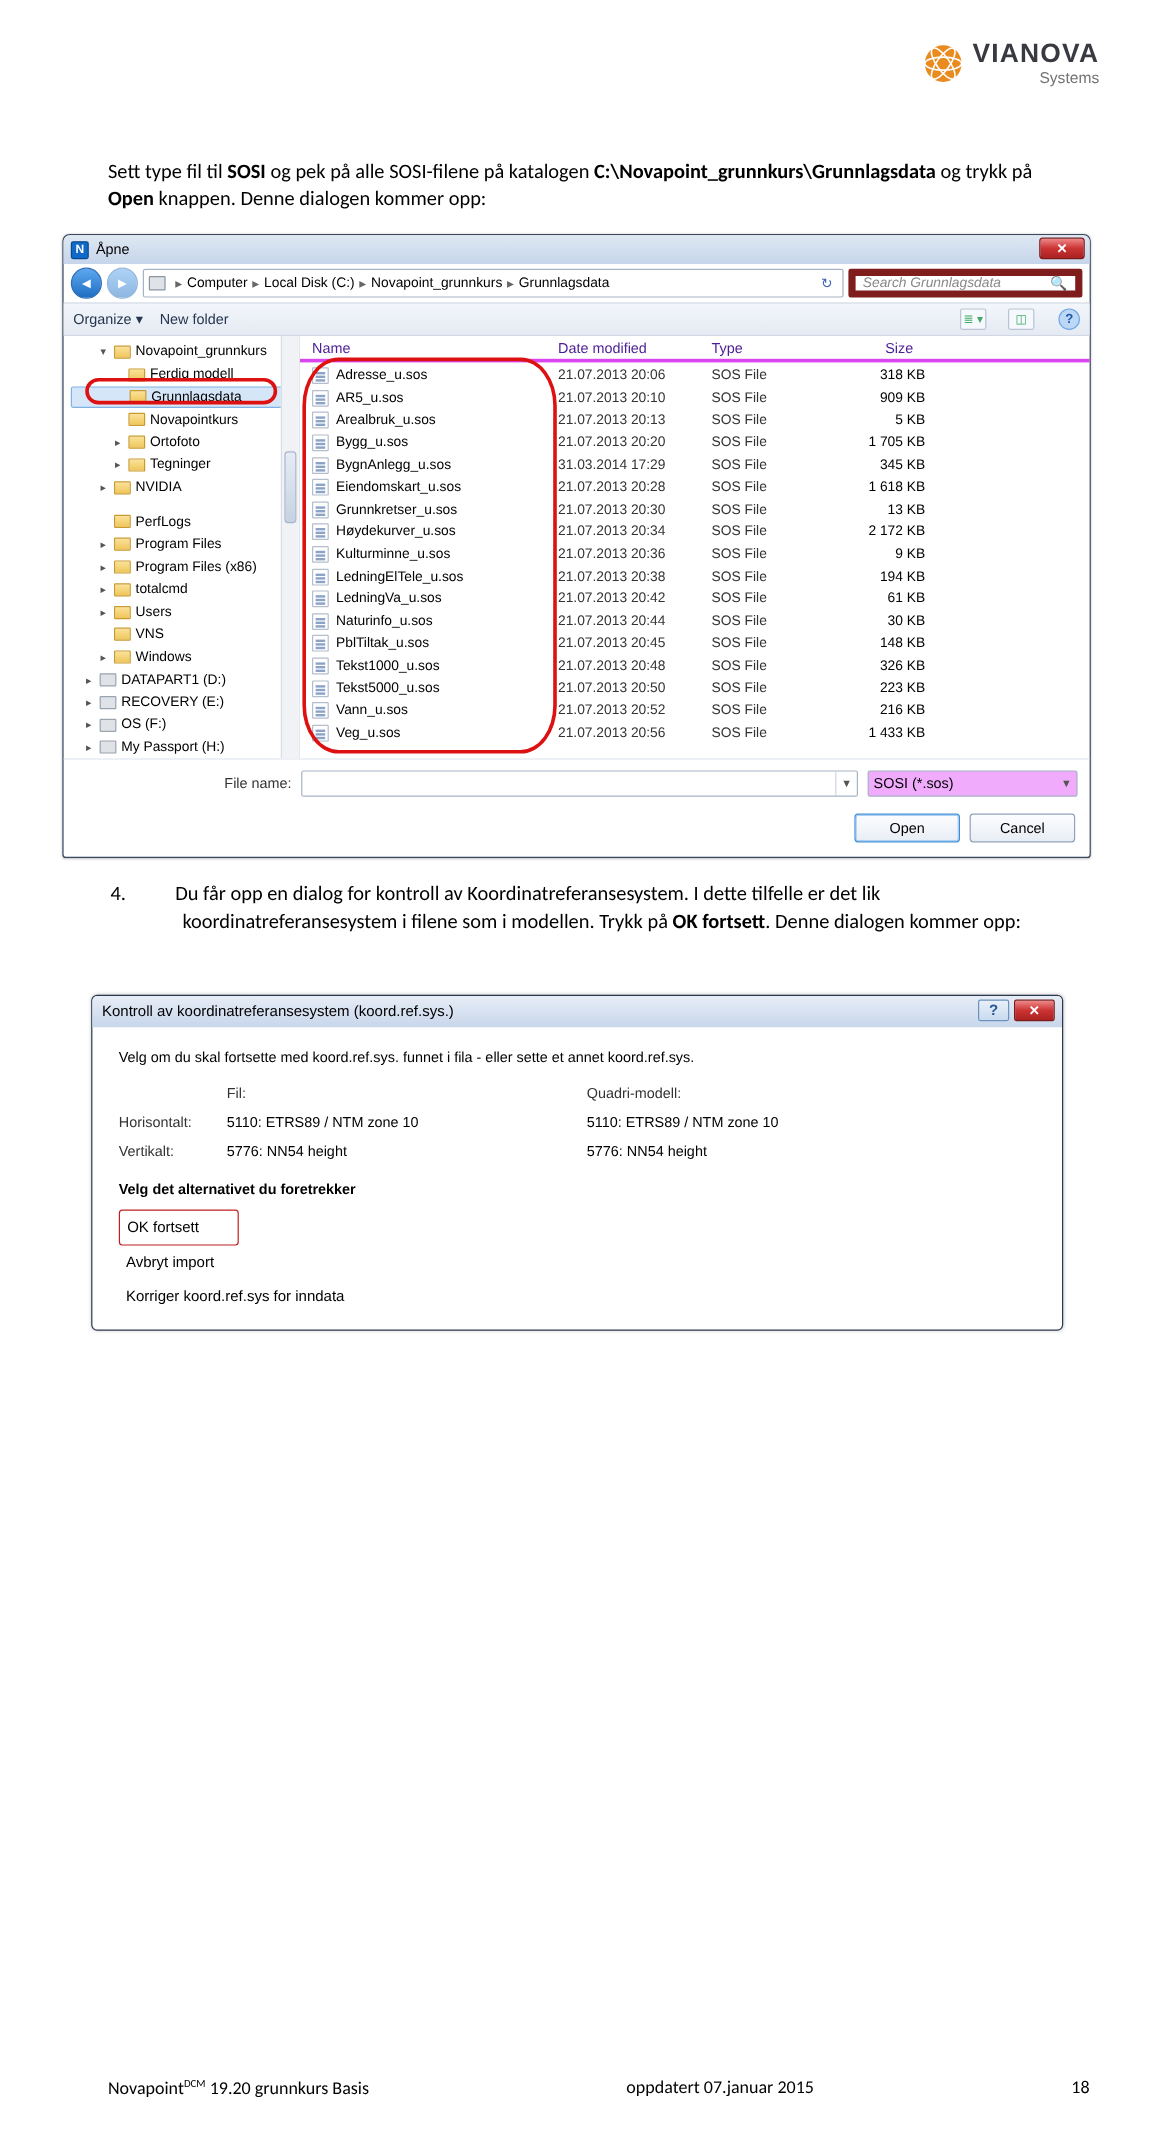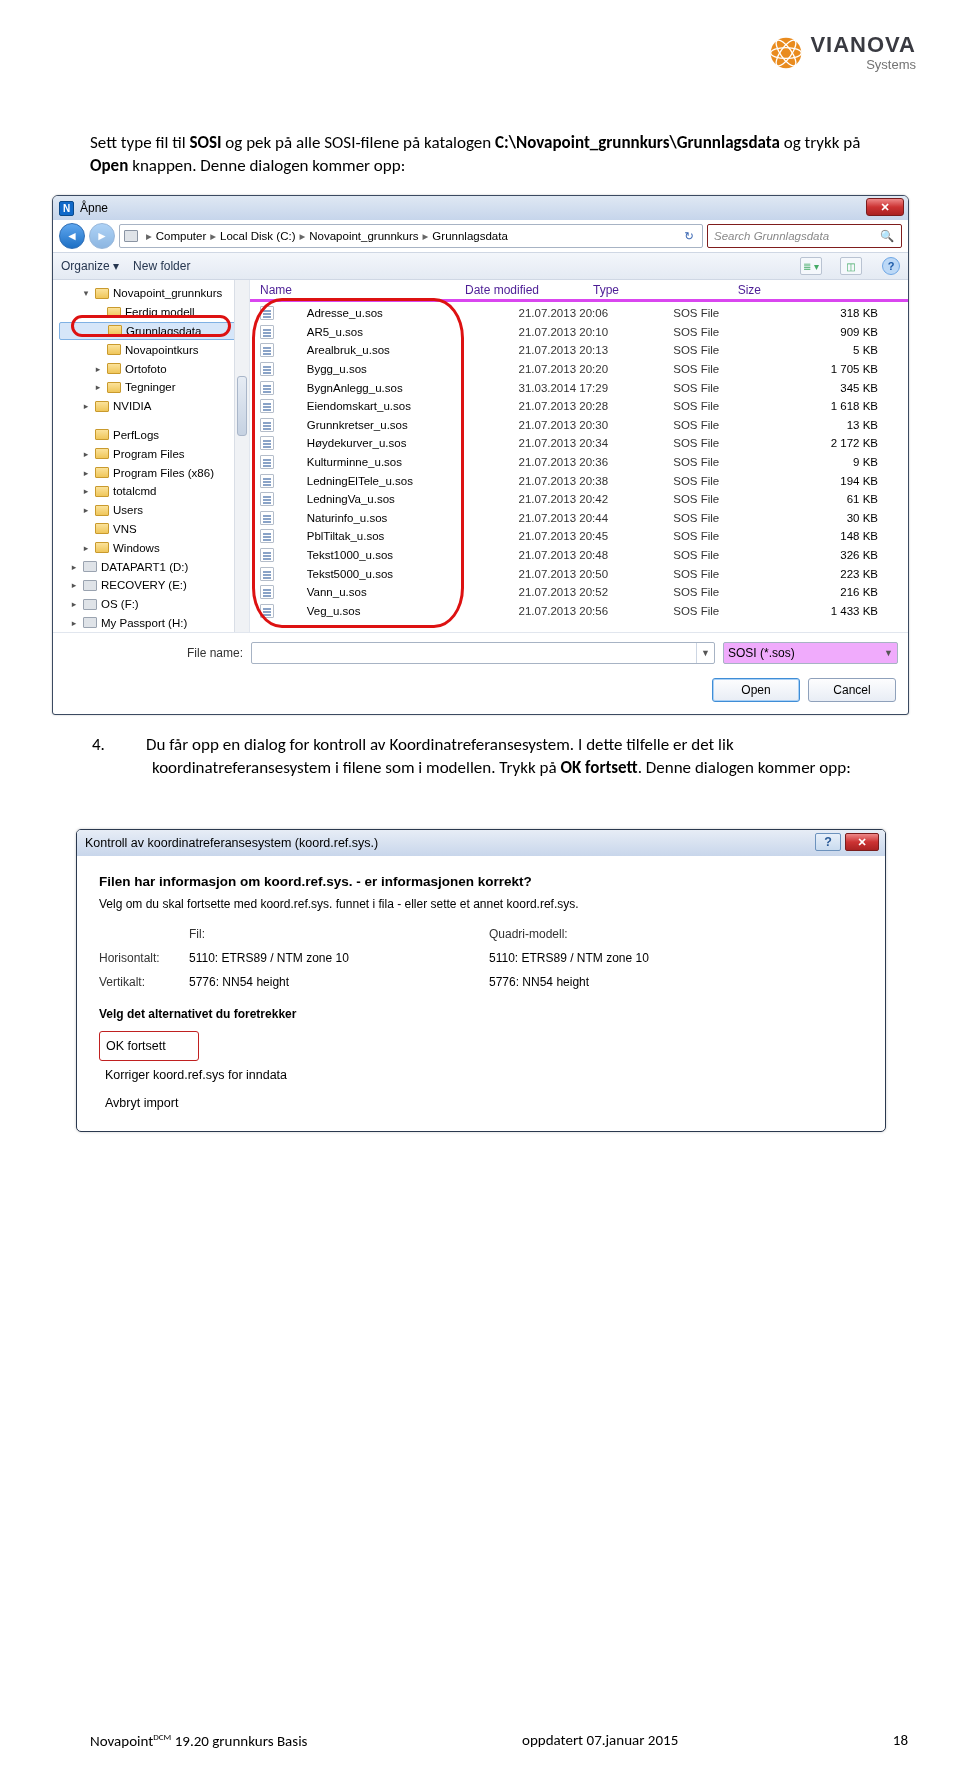--- a/index.html
+++ b/index.html
@@ -23,21 +23,21 @@
   .title-icon { width: 15px; height: 15px; background: #1069c9; border: 1px solid #0a4a8c; border-radius: 2px; display: inline-flex; align-items: center; justify-content: center; color: #fff; font-size: 10px; font-weight: 700; margin-right: 6px; }
   .title-text { font-size: 12px; }
   .close-btn { position: absolute; right: 4px; top: 2px; width: 38px; height: 18px; background: linear-gradient(#e88,#c33 50%,#a22); border: 1px solid #7a1c1c; border-radius: 3px; display: flex; align-items: center; justify-content: center; color: #fff; font-size: 11px; font-weight: 700; }
 
   .nav-row { display: flex; align-items: center; height: 32px; padding: 3px 6px; gap: 4px; }
   .nav-btn { width: 26px; height: 26px; background: linear-gradient(#5fa7ef,#1d6fc4); border: 1px solid #2e6db4; border-radius: 50%; color: #fff; display: flex; align-items: center; justify-content: center; font-size: 12px; }
   .nav-btn.fwd { opacity: .5; }
   .crumb { flex: 1; height: 24px; background: #fff; border: 1px solid #a7b3c4; border-radius: 2px; display: flex; align-items: center; padding: 0 4px; font-size: 11.5px; }
   .crumb span.sep { color: #666; margin: 0 4px; }
   .crumb .refresh { width: 18px; text-align: center; color: #3a67b3; margin-left: auto; }
-  .search { width: 195px; height: 24px; border: 1px solid #7f1d1d; border-radius: 2px; display: flex; align-items: center; padding: 0 6px; gap: 6px; color: #888; font-style: italic; }
+  .search { width: 195px; height: 24px; border: 6px solid #7f1d1d; border-radius: 2px; display: flex; align-items: center; padding: 0 6px; gap: 6px; color: #888; font-style: italic; }
 
   .toolbar { height: 28px; background: linear-gradient(#f3f6fb,#e4eaf3); border-top: 1px solid #cfd7e4; border-bottom: 1px solid #cfd7e4; display: flex; align-items: center; padding: 0 8px; gap: 14px; }
   .toolbar .item { color: #26364f; font-size: 12px; }
   .toolbar .spacer { flex: 1; }
   .view-btn { width: 22px; height: 18px; border: 1px solid #b9c3d2; border-radius: 2px; background: #f5f8fc; display: inline-flex; align-items: center; justify-content: center; color: #4a6; font-size: 10px; margin-left: 4px; }
   .help-btn { width: 18px; height: 18px; border: 1px solid #6fa7e5; border-radius: 50%; background: #bcd8f6; color: #1c5aa8; font-size: 11px; font-weight: 700; display: inline-flex; align-items: center; justify-content: center; margin-left: 6px; }
 
   .body-split { display: flex; height: 352px; }
   .tree { width: 197px; border-right: 1px solid #e1e6ee; padding: 4px 2px 4px 6px; overflow: hidden; position: relative; }
   .tree-row { display: flex; align-items: center; height: 18.8px; gap: 4px; font-size: 11.5px; white-space: nowrap; }
@@ -49,21 +49,21 @@
   .tree-scroll .thumb { position: absolute; left: 2px; right: 2px; top: 96px; height: 60px; background: linear-gradient(#e6ecf4,#c6d2e2); border: 1px solid #a9b6c9; border-radius: 3px; }
 
   .filelist { flex: 1; position: relative; }
   .fl-header { display: flex; height: 22px; align-items: center; border-bottom: 3px solid #d946ef; font-size: 12px; color: #4c1d95; }
   .fl-header .col { padding-left: 10px; }
   .col-name { width: 205px; }
   .col-date { width: 128px; }
   .col-type { width: 108px; }
   .col-size { width: 100px; text-align: right; padding-right: 30px; }
   .fl-rows { padding: 2px 0; }
-  .fl-row { display: flex; height: 18.6px; align-items: center; font-size: 11.5px; justify-content: space-between; }
+  .fl-row { display: flex; height: 18.6px; align-items: center; font-size: 11.5px; }
   .file-icon { width: 14px; height: 14px; border: 1px solid #b4bdca; background: #fff; border-radius: 1px; margin: 0 6px 0 10px; position: relative; display: inline-block; }
   .file-icon::after { content:""; position:absolute; left:2px; right:2px; top:3px; height:2px; background:#8aa3c7; box-shadow: 0 3px 0 #8aa3c7, 0 6px 0 #8aa3c7; }
   .fl-row .c-name { width: 185px; }
   .fl-row .c-date { width: 128px; color: #333; }
   .fl-row .c-type { width: 108px; color: #333; }
   .fl-row .c-size { width: 100px; text-align: right; padding-right: 30px; }
   .red-ring { position: absolute; border: 3px solid #d11; border-radius: 30px/40px; pointer-events: none; }
 
   .filebar { height: 40px; display: flex; align-items: center; padding: 6px 10px; gap: 8px; border-top: 1px solid #e1e6ee; }
   .filebar .lbl { width: 180px; text-align: right; font-size: 12px; color: #333; }
@@ -405,42 +405,41 @@
   <span style="display:inline-block;width:24px;">4.</span><span>Du får opp en dialog for kontroll av Koordinatreferansesystem. I dette tilfelle er det lik koordinatreferansesystem i filene som i modellen. Trykk på </span><b>OK fortsett</b><span>. Denne dialogen kommer opp:</span>
 </div>
 
 <div class="koord-dlg">
   <div class="titlebar2">
     <span>Kontroll av koordinatreferansesystem (koord.ref.sys.)</span>
     <span class="help">?</span>
     <span class="close">✕</span>
   </div>
   <div class="koord-inner">
-    <div class="k-h">Filen har informasjon om koord.ref.sys. - er informasjonen korrekt?</div>
     <div class="k-sub">Velg om du skal fortsette med koord.ref.sys. funnet i fila - eller sette et annet koord.ref.sys.</div>
 
     <div class="k-grid">
       <span></span>
       <span class="hd">Fil:</span>
       <span class="hd">Quadri-modell:</span>
 
       <span class="lbl">Horisontalt:</span>
       <span>5110: ETRS89 / NTM zone 10</span>
       <span>5110: ETRS89 / NTM zone 10</span>
 
       <span class="lbl">Vertikalt:</span>
       <span>5776: NN54 height</span>
       <span>5776: NN54 height</span>
     </div>
 
     <div class="k-bold">Velg det alternativet du foretrekker</div>
     <div class="k-list">
       <div class="k-opt boxed">OK fortsett</div>
+      <div class="k-opt">Avbryt import</div>
       <div class="k-opt">Korriger koord.ref.sys for inndata</div>
-      <div class="k-opt">Avbryt import</div>
     </div>
   </div>
 </div>
 
 <div class="footer">
   <span>
     <span>Novapoint</span><sup style="font-size:9px;">DCM</sup><span> 19.20 grunnkurs Basis</span>
   </span>
   <span>oppdatert 07.januar 2015</span>
   <span>18</span>

